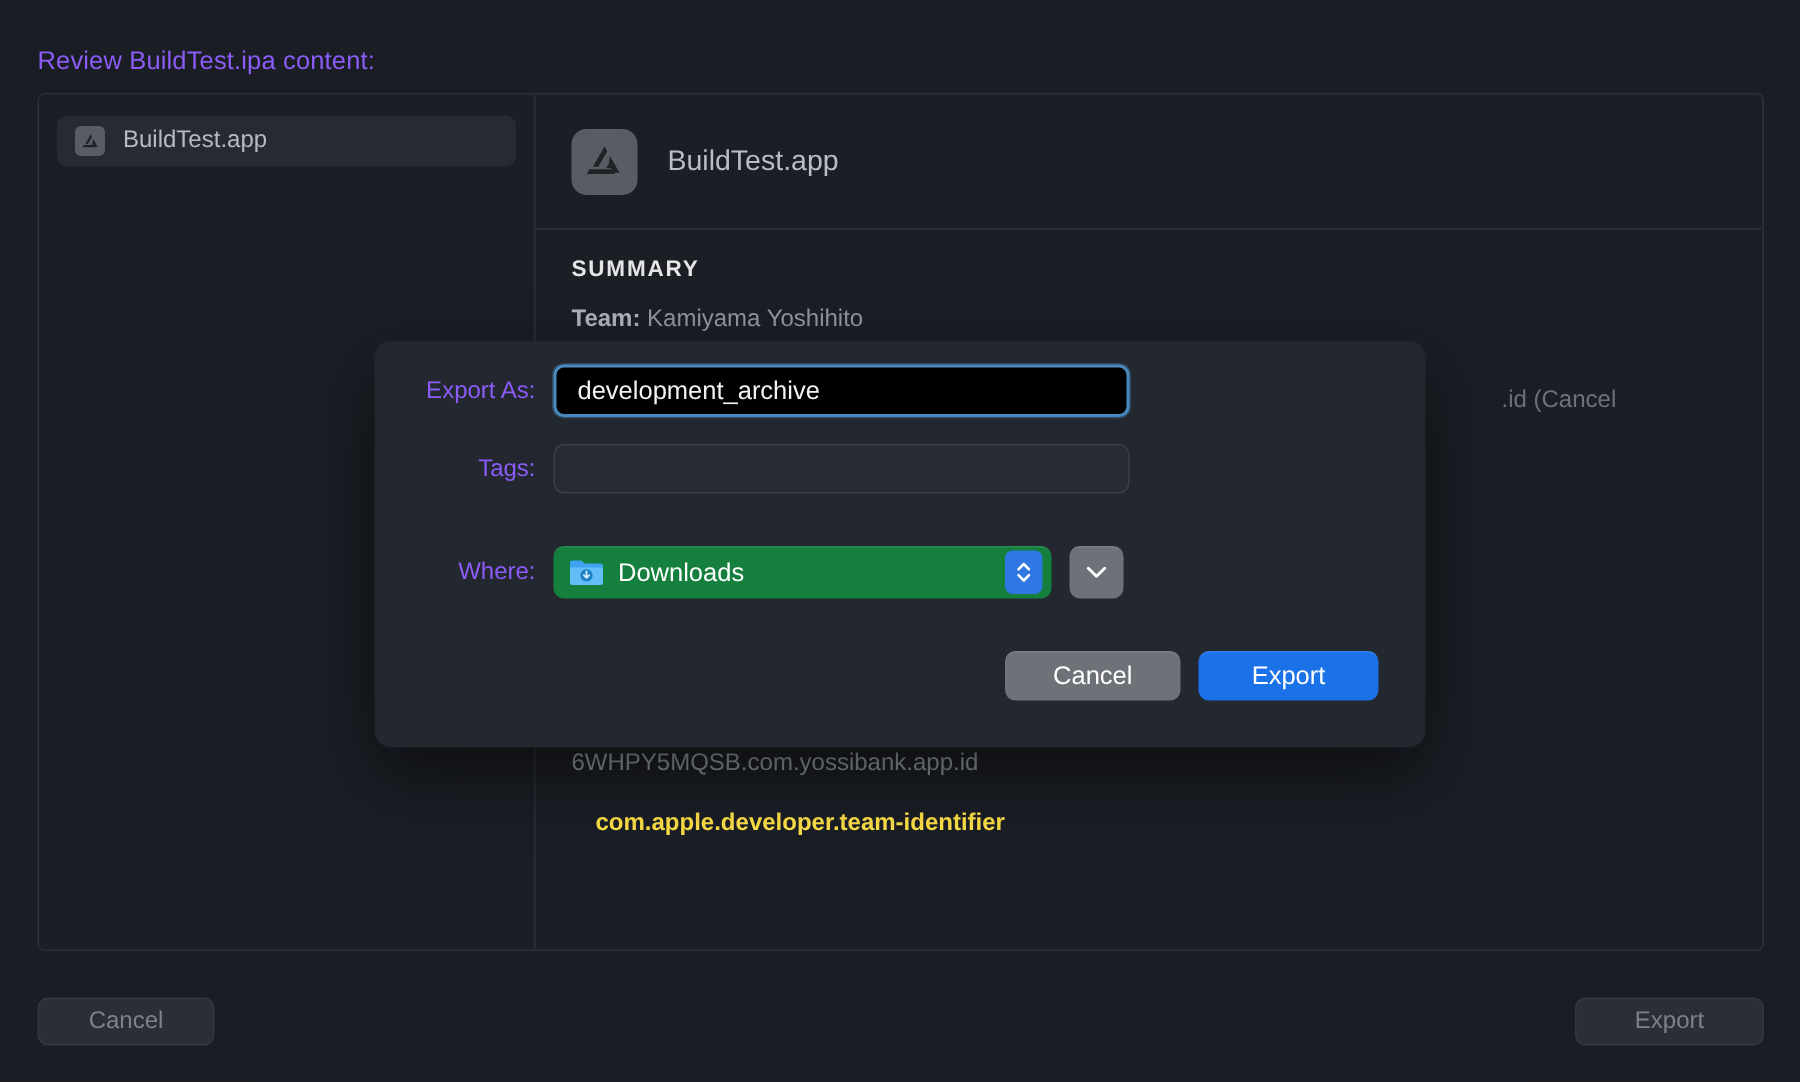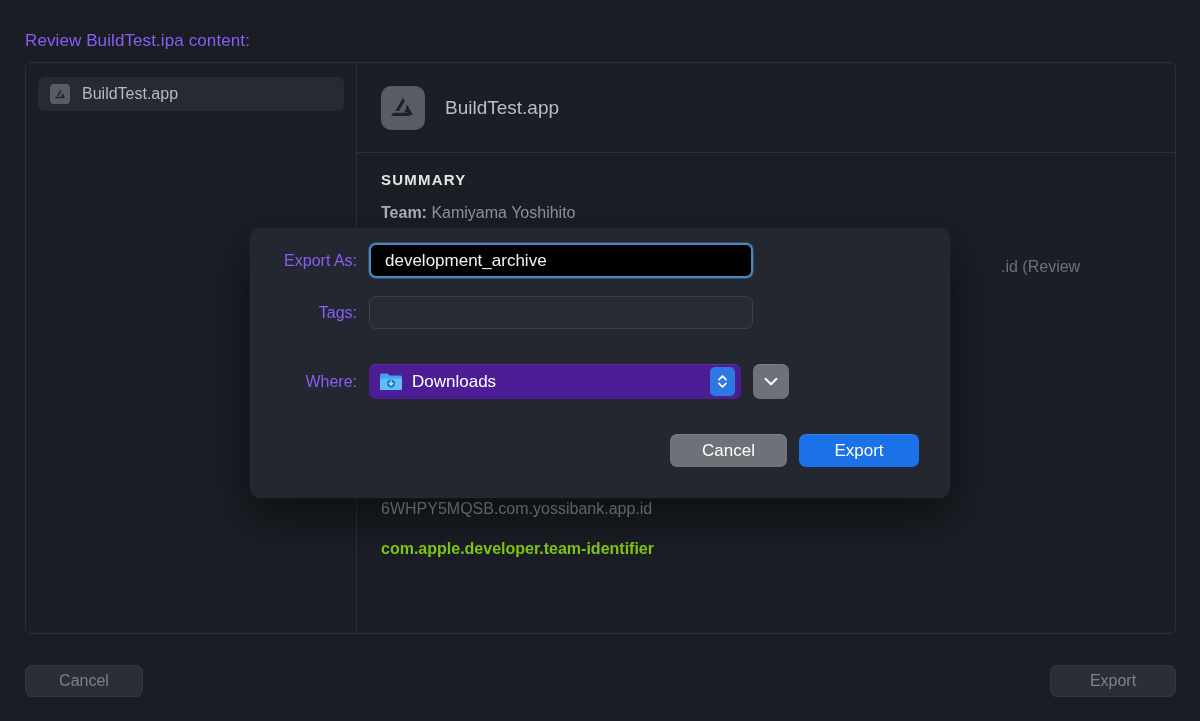--- a/index.html
+++ b/index.html
@@ -73,21 +73,21 @@
   }
   .section-title {
     font-size:15px; font-weight:bold; letter-spacing:1.2px;
     color:#e5e5e5; margin-bottom:13px;
   }
   .kv { margin-bottom:5px; line-height:1.55; color:#9197a0; }
   .kv b { color:#aeb3bb; font-weight:bold; }
   .muted-line { color:#6c7179; line-height:1.55; }
 
   .ent-block { margin-top:6px; }
-  .ent-key { font-weight:bold; color:#84cc16; font-size:16px; line-height:1.6; }
+  .ent-key { font-weight:bold; color:#fde047; font-size:16px; line-height:1.6;margin-left:16px; }
   .ent-val { color:#8d9299; font-size:16px; line-height:1.6; margin-bottom:14px; }
 
   
   .footer { position:absolute; left:0; top:650px; width:1200px; height:71px; }
   .btn {
     position:absolute;
     height:32px;
     border-radius:7px;
     background:#2a2e36;
     border:1px solid #33383f;
@@ -139,22 +139,22 @@
     border-radius:7px;
     color:#e6e8ec; font-size:16px;
     padding:0 14px; outline:none;
     font-family:"Liberation Sans", sans-serif;
   }
 
   
   #row-where { left:217px; top:364px; }
   .popup {
     position:relative;
-    width:372px; height:35px;
-    background:#4c1d95;
+    width:332px; height:35px;
+    background:#15803d;
     border-radius:7px;
     display:flex; align-items:center;
     padding:0 6px 0 10px;
     box-shadow:inset 0 1px 0 rgba(255,255,255,.09);
   }
   .popup .pname {
     font-size:17px; color:#ffffff; margin-left:9px;
     flex:1; white-space:nowrap; overflow:hidden;
   }
   .stepper {
@@ -224,21 +224,21 @@
 
       <div class="detail-body">
         <div class="section-title">SUMMARY</div>
 
         <div class="kv">
           <b>Team:</b>
           <span>Kamiyama Yoshihito</span>
         </div>
 
         <div class="muted-line" style="height:52px; position:relative;">
-          <span style="position:absolute; left:620px; top:24px; white-space:nowrap;">.id (Review</span>
+          <span style="position:absolute; left:620px; top:24px; white-space:nowrap;">.id (Cancel</span>
         </div>
 
         <div style="height:182px;"></div>
 
         <div class="ent-block">
           <div class="ent-key">application-identifier</div>
           <div class="ent-val">6WHPY5MQSB.com.yossibank.app.id</div>
         </div>
         <div class="ent-block">
           <div class="ent-key">com.apple.developer.team-identifier</div>

